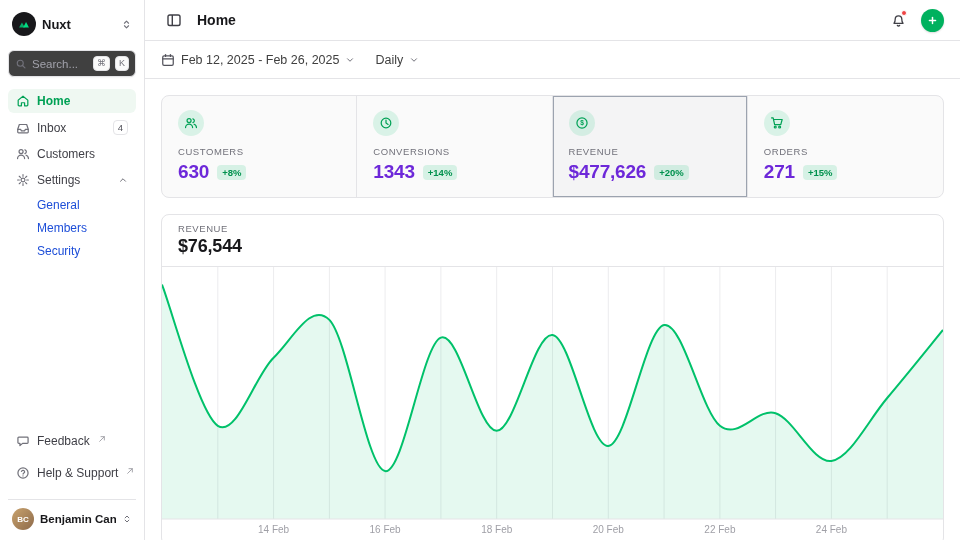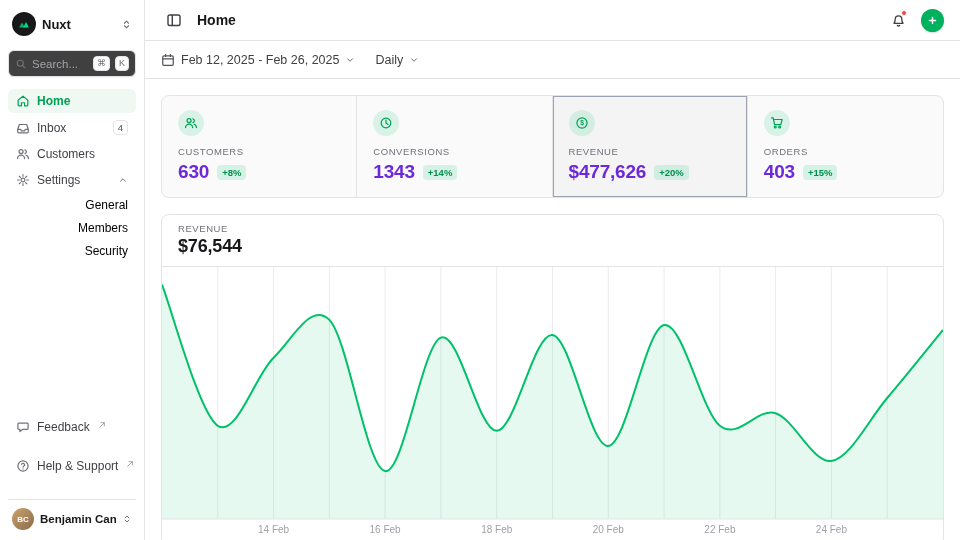--- a/index.html
+++ b/index.html
@@ -25,24 +25,24 @@
   .nav { margin-top:12px; display:flex; flex-direction:column; gap:2px; }
   .nav-item { display:flex; align-items:center; gap:7px; padding:5px 8px; border-radius:6px;
     font-size:12px; color:#3f3f46; cursor:pointer; white-space:nowrap; }
   .nav-item .nicon { display:flex; align-items:center; color:#71717a; flex:none; }
   .nav-item .nlabel { flex:1; overflow:hidden; }
   .nav-item.active { background:#eff8f2; color:#00a155; font-weight:600; }
   .nav-item.active .nicon { color:#00a155; }
   .count-badge { font-size:9.5px; color:#52525b; border:1px solid #e4e4e7; border-radius:4px;
     padding:1px 4px; background:#fff; }
   .nav-children { display:flex; flex-direction:column; gap:1px; }
-  .child-item { font-size:12px; color:#000000; padding:4px 8px 4px 29px; border-radius:6px;
-    cursor:pointer; white-space:nowrap;text-align:right; }
-
-  .sidebar-footer { margin-top:auto; display:flex; flex-direction:column; gap:15px; }
+  .child-item { font-size:12px; color:#1d4ed8; padding:4px 8px 4px 29px; border-radius:6px;
+    cursor:pointer; white-space:nowrap; }
+
+  .sidebar-footer { margin-top:auto; display:flex; flex-direction:column; gap:8px; }
   .ext-arrow { color:#9f9fa6; display:flex; align-items:flex-start; margin-left:1px; margin-top:-4px; }
   .user-row { border-top:1px solid #e4e4e7; margin-top:6px; padding:8px 4px 2px 4px;
     display:flex; align-items:center; gap:6px; cursor:pointer; }
   .avatar { width:22px; height:22px; border-radius:50%; flex:none;
     background:linear-gradient(135deg,#c9a36e,#8d6a4a); color:#fff; font-size:8px; font-weight:700;
     display:flex; align-items:center; justify-content:center; }
   .user-name { font-size:11.5px; font-weight:600; flex:1; white-space:nowrap; overflow:hidden; }
 
   
   .main { flex:1; display:flex; flex-direction:column; min-width:0; }
@@ -327,21 +327,21 @@
         <div class="stat-cell">
           <span class="stat-icon-wrap">
             <svg width="14" height="14" viewBox="0 0 16 16" fill="none" stroke="currentColor" stroke-width="1.4" stroke-linecap="round" stroke-linejoin="round">
                 <path d="M1.8 2.2h1.8l1.7 7.6h7l1.6-5.8H4.2"></path>
                 <circle cx="6" cy="12.6" r="1.1"></circle>
                 <circle cx="11" cy="12.6" r="1.1"></circle>
               </svg>
           </span>
           <div class="stat-label">ORDERS</div>
           <div class="stat-value-row">
-            <span class="stat-value">403</span>
+            <span class="stat-value">271</span>
             <span class="delta-badge">+15%</span>
           </div>
         </div>
 
       </section>
 
       <section class="chart-card">
         <div class="chart-header">
           <div class="chart-label">REVENUE</div>
           <div class="chart-value">$76,544</div>

